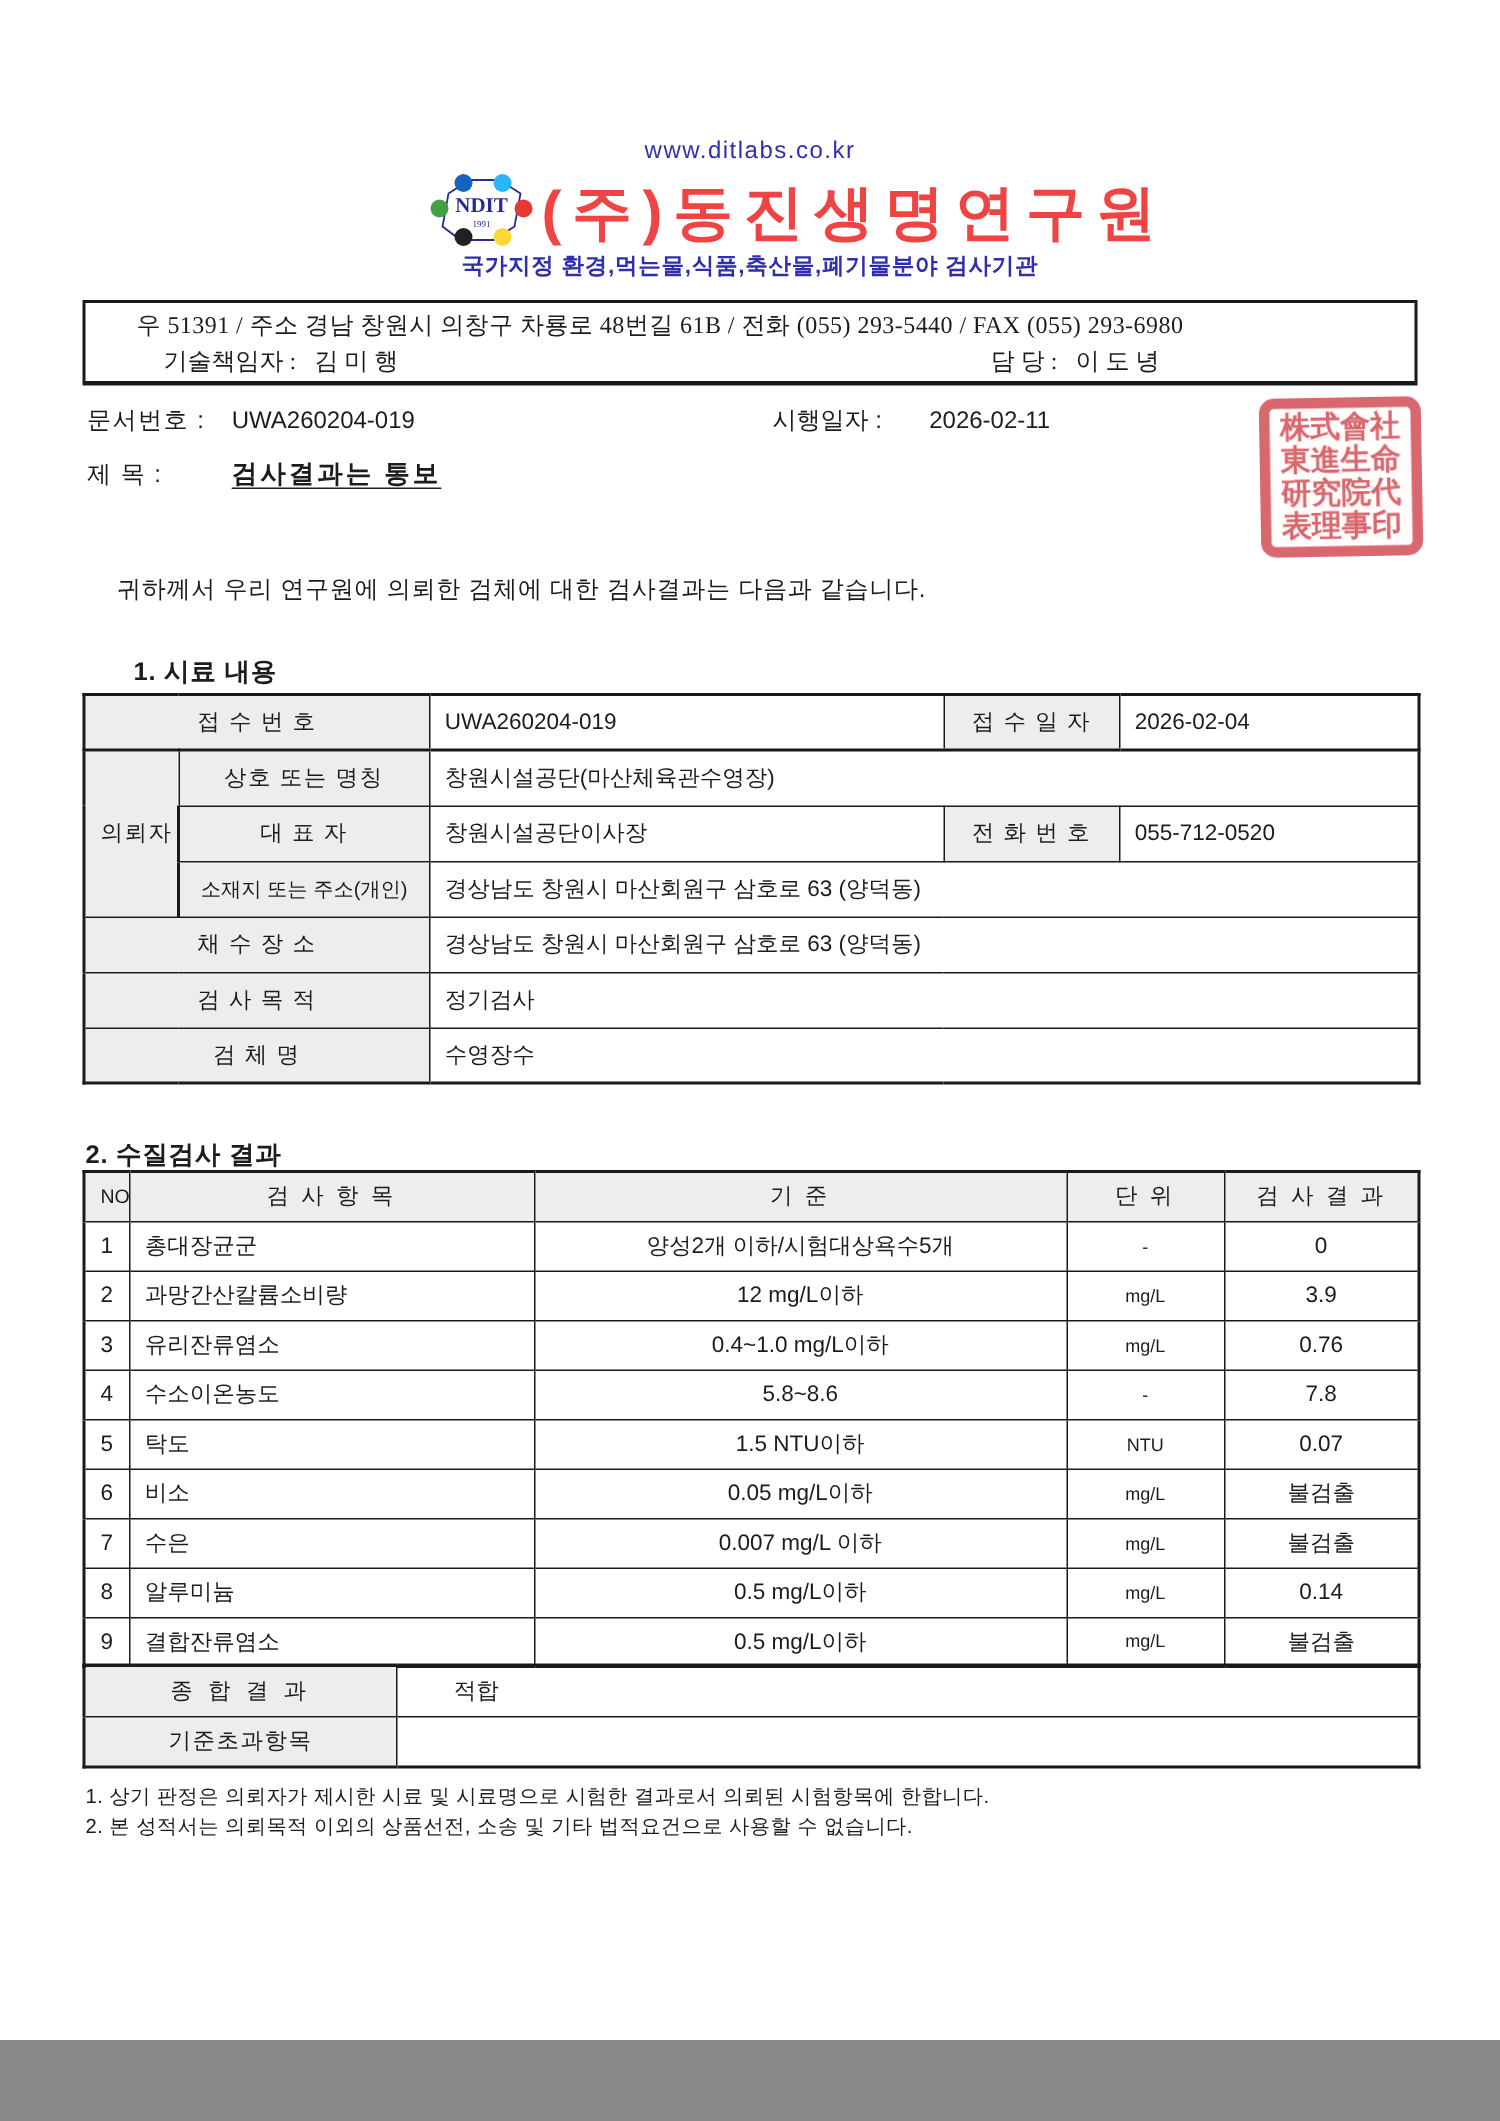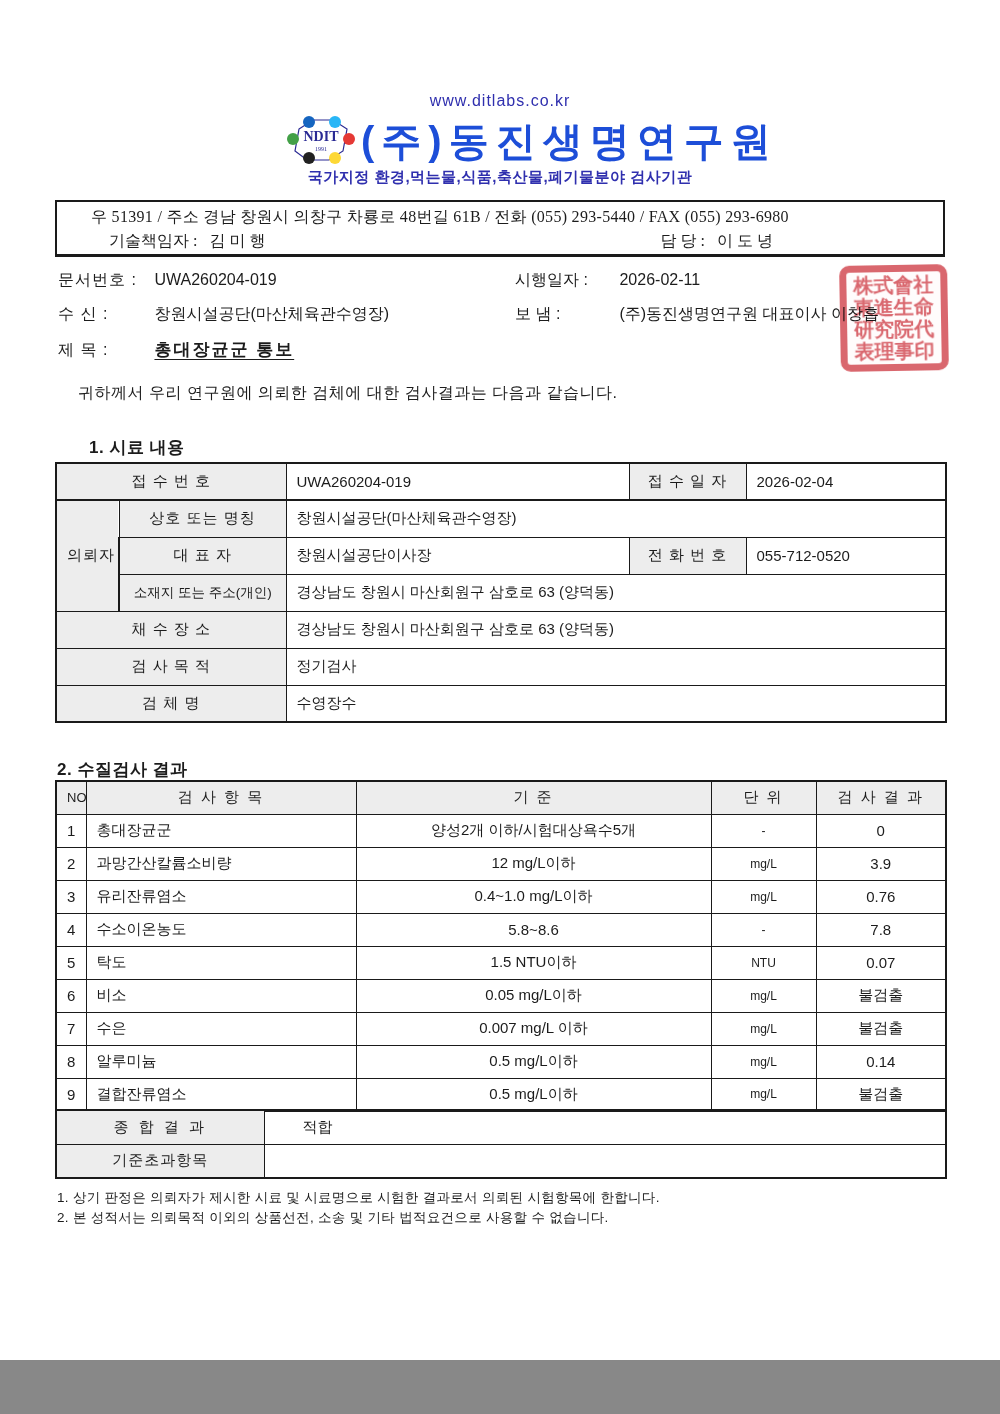--- a/index.html
+++ b/index.html
@@ -12,21 +12,21 @@
   .website {
     position:absolute; top:92px; left:0; width:100%;
     text-align:center; font-size:16px; color:#2f2fae; letter-spacing:1px;
   }
   .brandrow {
     position:absolute; top:112px; left:285px; width:470px; height:58px;
     display:flex; align-items:center;
   }
   .logo { width:72px; height:56px; flex:0 0 auto; }
   .company {
-    font-size:40px; font-weight:bold; color:#1d4ed8;
+    font-size:40px; font-weight:bold; color:#ef4444;
     letter-spacing:7px; white-space:nowrap; margin-left:4px;
     font-family:"Liberation Sans", sans-serif;
   }
   .tagline {
     position:absolute; top:168px; left:0; width:100%; text-align:center;
     font-size:15px; font-weight:bold; color:#2f2fae; letter-spacing:0.5px;
   }
   
   .addrbox {
     position:absolute; top:200px; left:55px; width:890px; height:57px;
@@ -133,30 +133,22 @@
   <div class="docinfo">
     <div class="di-row">
       <span class="di-label">문서번호 :</span>
       <span class="di-val">UWA260204-019</span>
       <span class="di-right">
         <span class="di-rlabel">시행일자 :</span>
         <span>2026-02-11</span>
       </span>
     </div>
     <div class="di-row">
-      <span class="di-label">수      신 :</span>
-      <span class="di-val">창원시설공단(마산체육관수영장)</span>
-      <span class="di-right">
-        <span class="di-rlabel">보      냄 :</span>
-        <span>(주)동진생명연구원  대표이사 이창흡</span>
-      </span>
-    </div>
-    <div class="di-row">
       <span class="di-label">제      목 :</span>
-      <span class="subject">총대장균군 통보</span>
+      <span class="subject">검사결과는 통보</span>
     </div>
   </div>
 
   <div class="stamp">
     <div class="stamp-row">株式會社</div>
     <div class="stamp-row">東進生命</div>
     <div class="stamp-row">研究院代</div>
     <div class="stamp-row">表理事印</div>
   </div>
 

